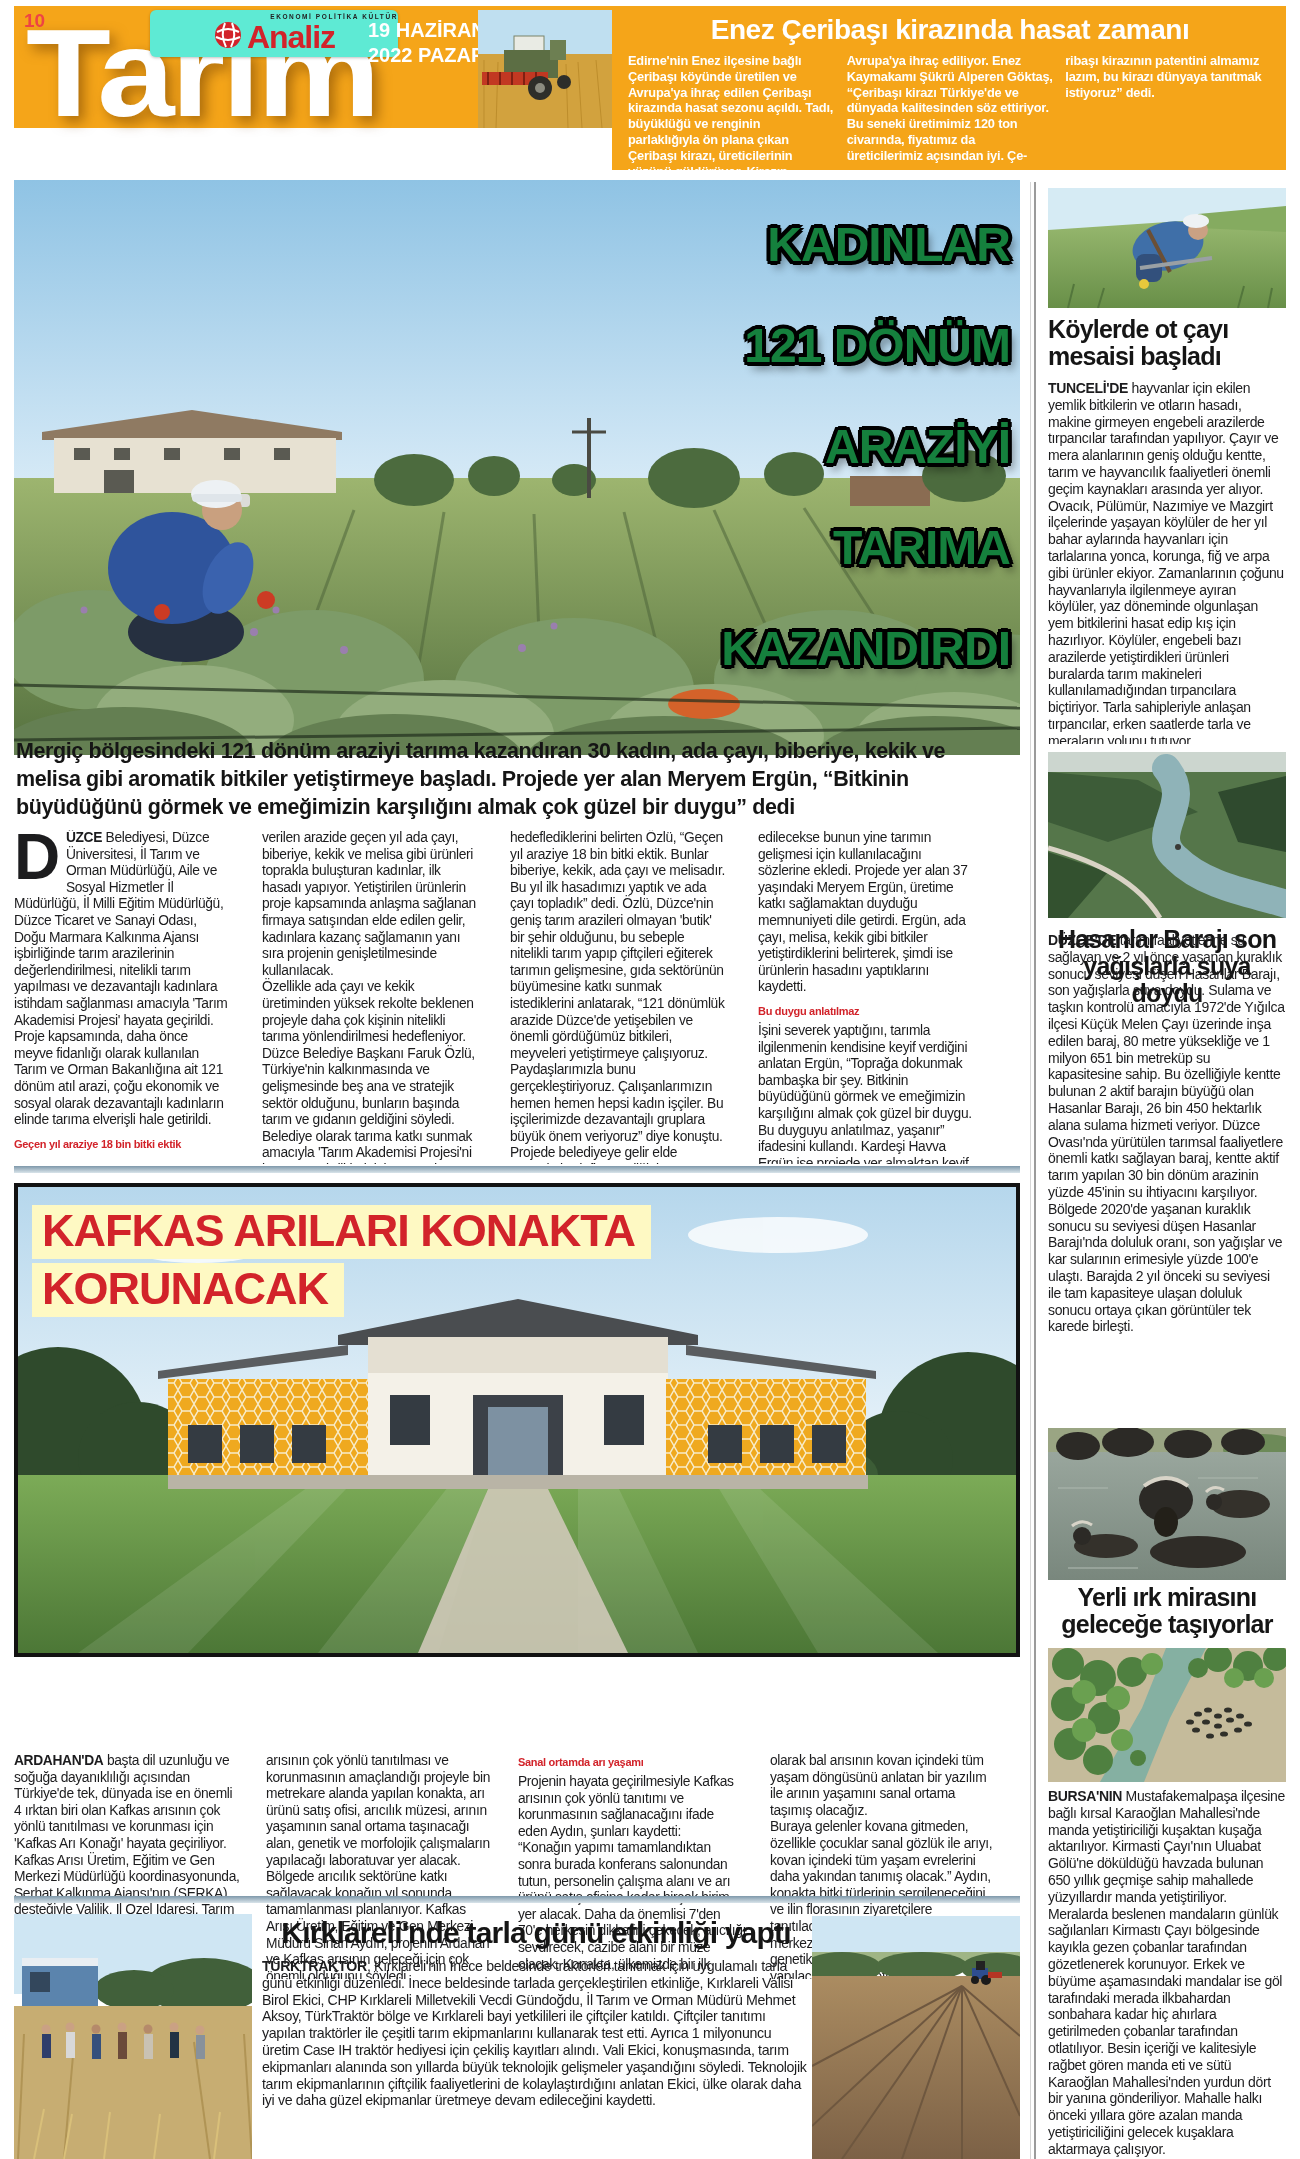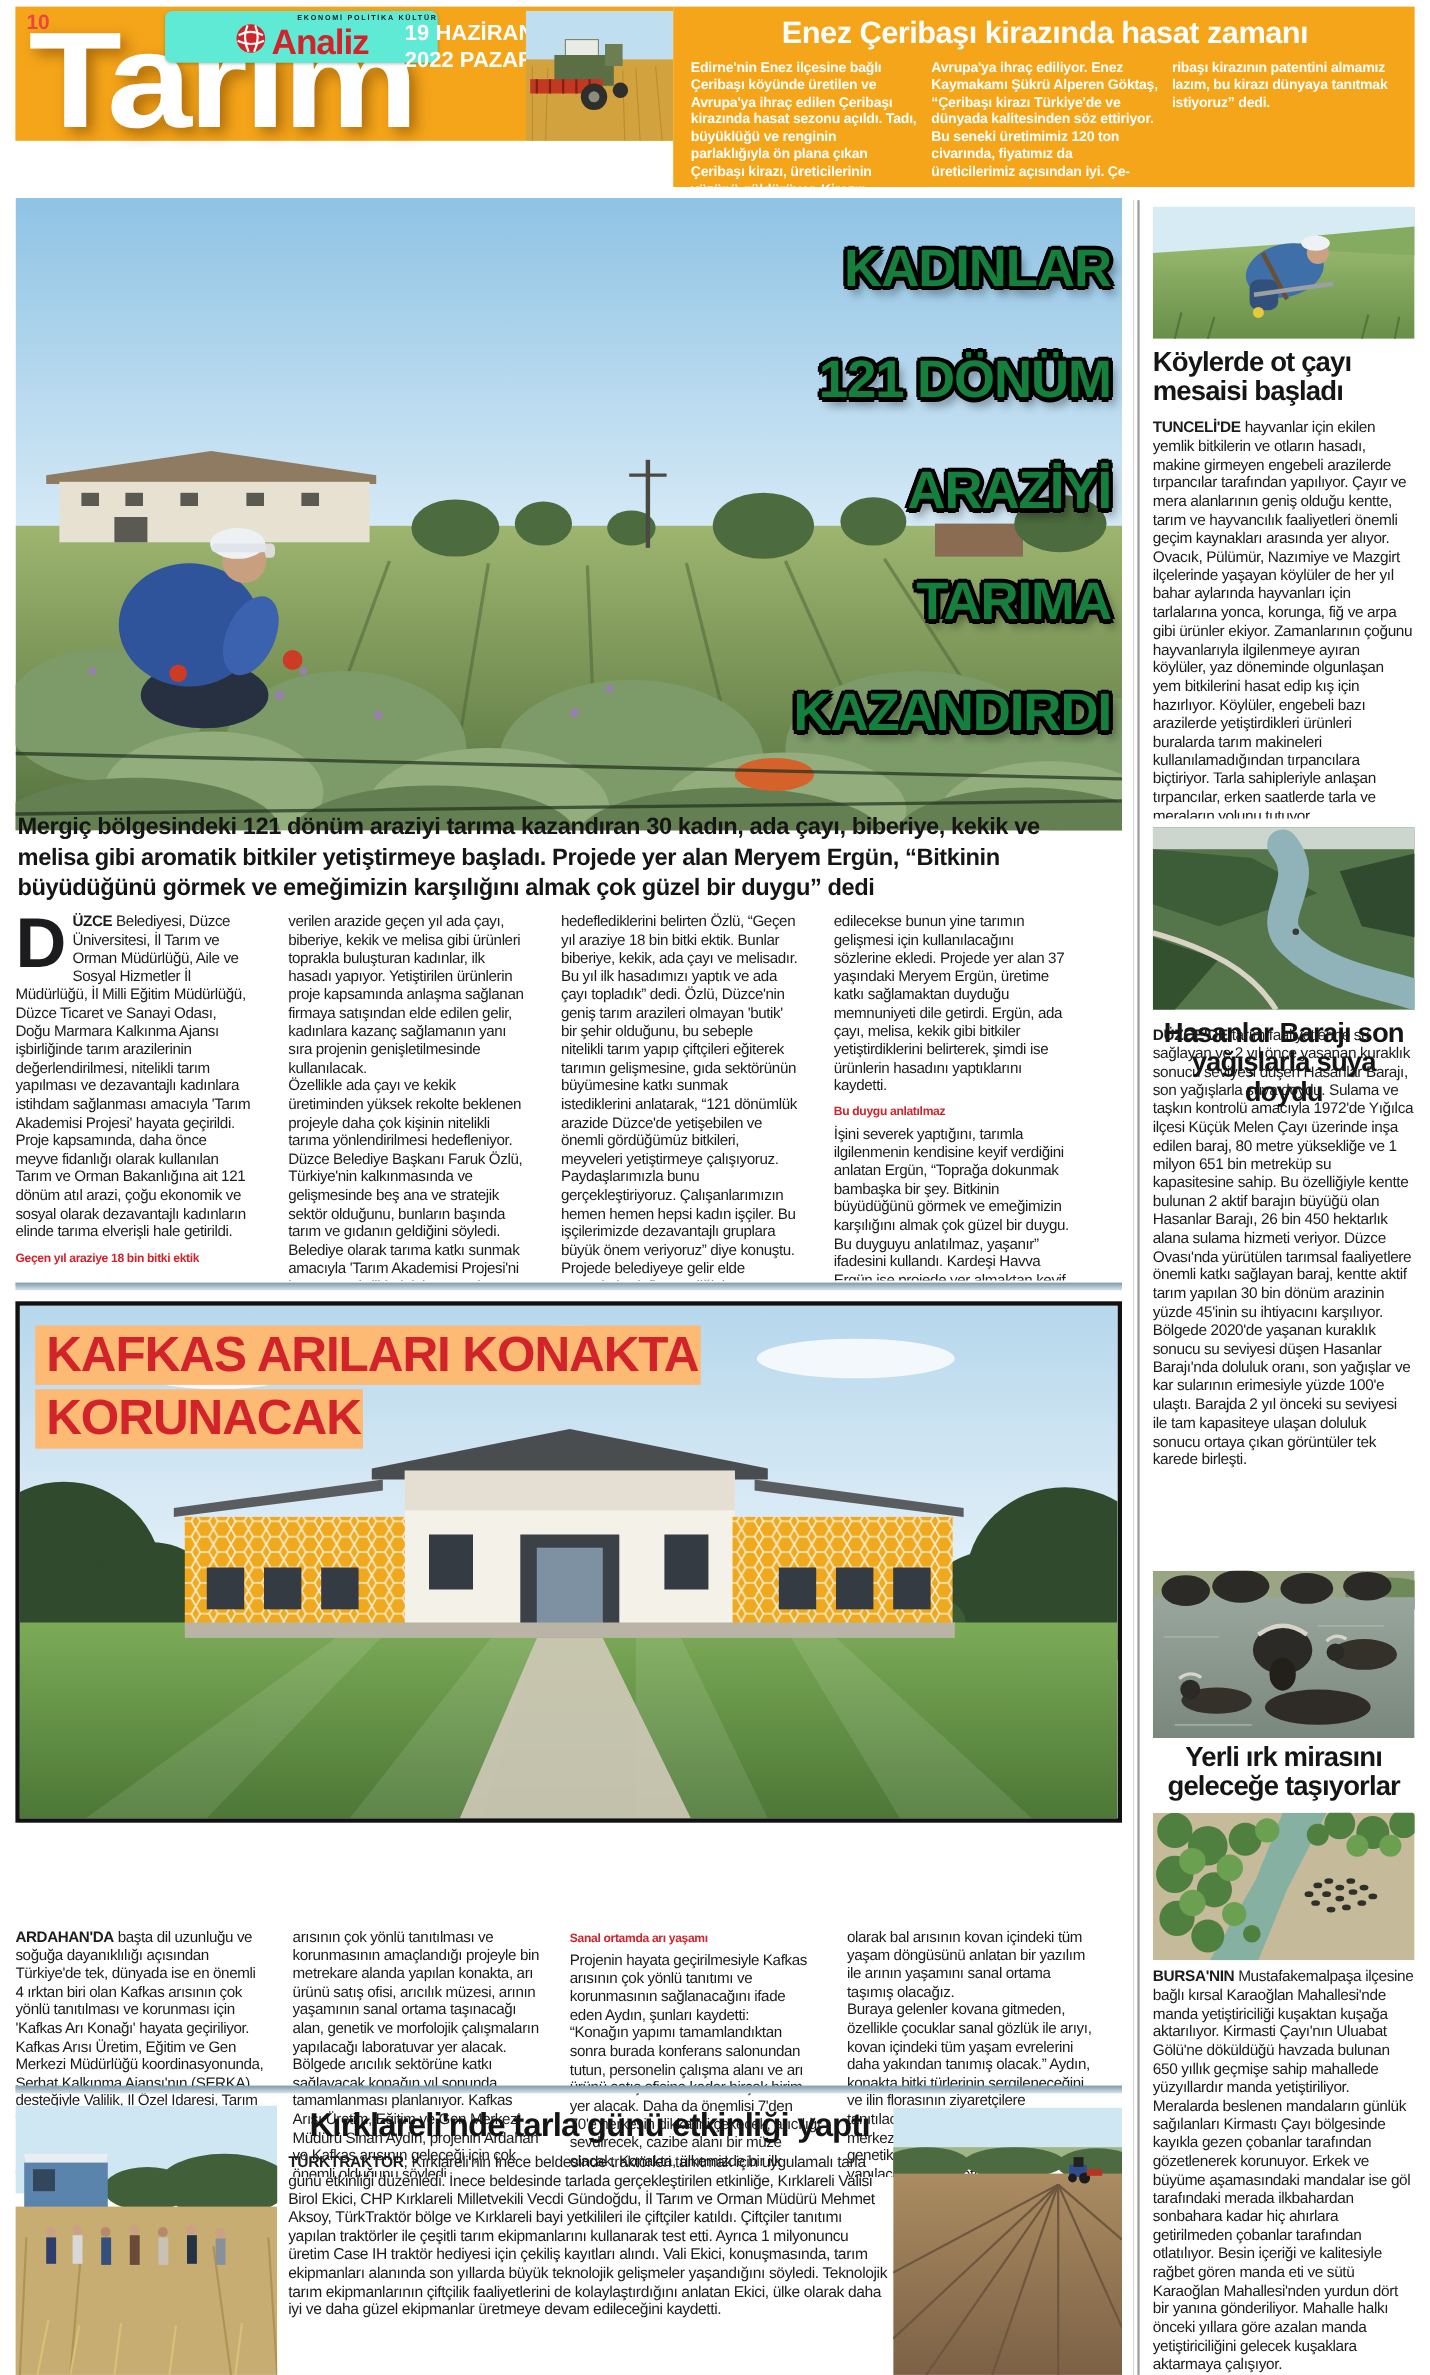--- a/index.html
+++ b/index.html
@@ -42,21 +42,21 @@
   .lead{font-weight:bold;}
   .redsub{display:block;font-size:11px;line-height:18px;font-weight:bold;color:#D2232A;margin:6px 0 3px 0;letter-spacing:-0.3px;}
 
   .hrule{height:7px;background:linear-gradient(#7e98aa,#d9e4ea);}
   .rule1{left:14px;top:1166px;width:1006px;}
   .rule2{left:14px;top:1896px;width:1006px;}
 
   
   .photo-bee{left:14px;top:1183px;width:1006px;height:474px;box-sizing:border-box;border:4px solid #121212;overflow:hidden;}
   .bee-strips{position:absolute;left:14px;top:18px;}
-  .bee-strip{display:table;background:#fdba74;padding:1px 2px 3px 10px;margin-bottom:4px;
+  .bee-strip{display:table;background:#fef9c3;padding:1px 16px 3px 10px;margin-bottom:4px;
              font-size:45px;line-height:50px;font-weight:bold;color:#D2232A;letter-spacing:-1px;}
   .bcol{top:1753px;width:228px;height:226px;}
   .bcol1{left:14px;}.bcol2{left:266px;}.bcol3{left:518px;}.bcol4{left:770px;}
 
   
   .photo-event{left:14px;top:1914px;width:238px;height:245px;}
   .kirk-h{left:262px;top:1916px;width:548px;text-align:center;font-size:30px;font-weight:bold;
           color:#151515;letter-spacing:-0.8px;}
   .kirk-body{left:262px;top:1958px;width:548px;height:201px;font-size:14.2px;line-height:16.8px;}
   .photo-field{left:812px;top:1916px;width:208px;height:243px;}

